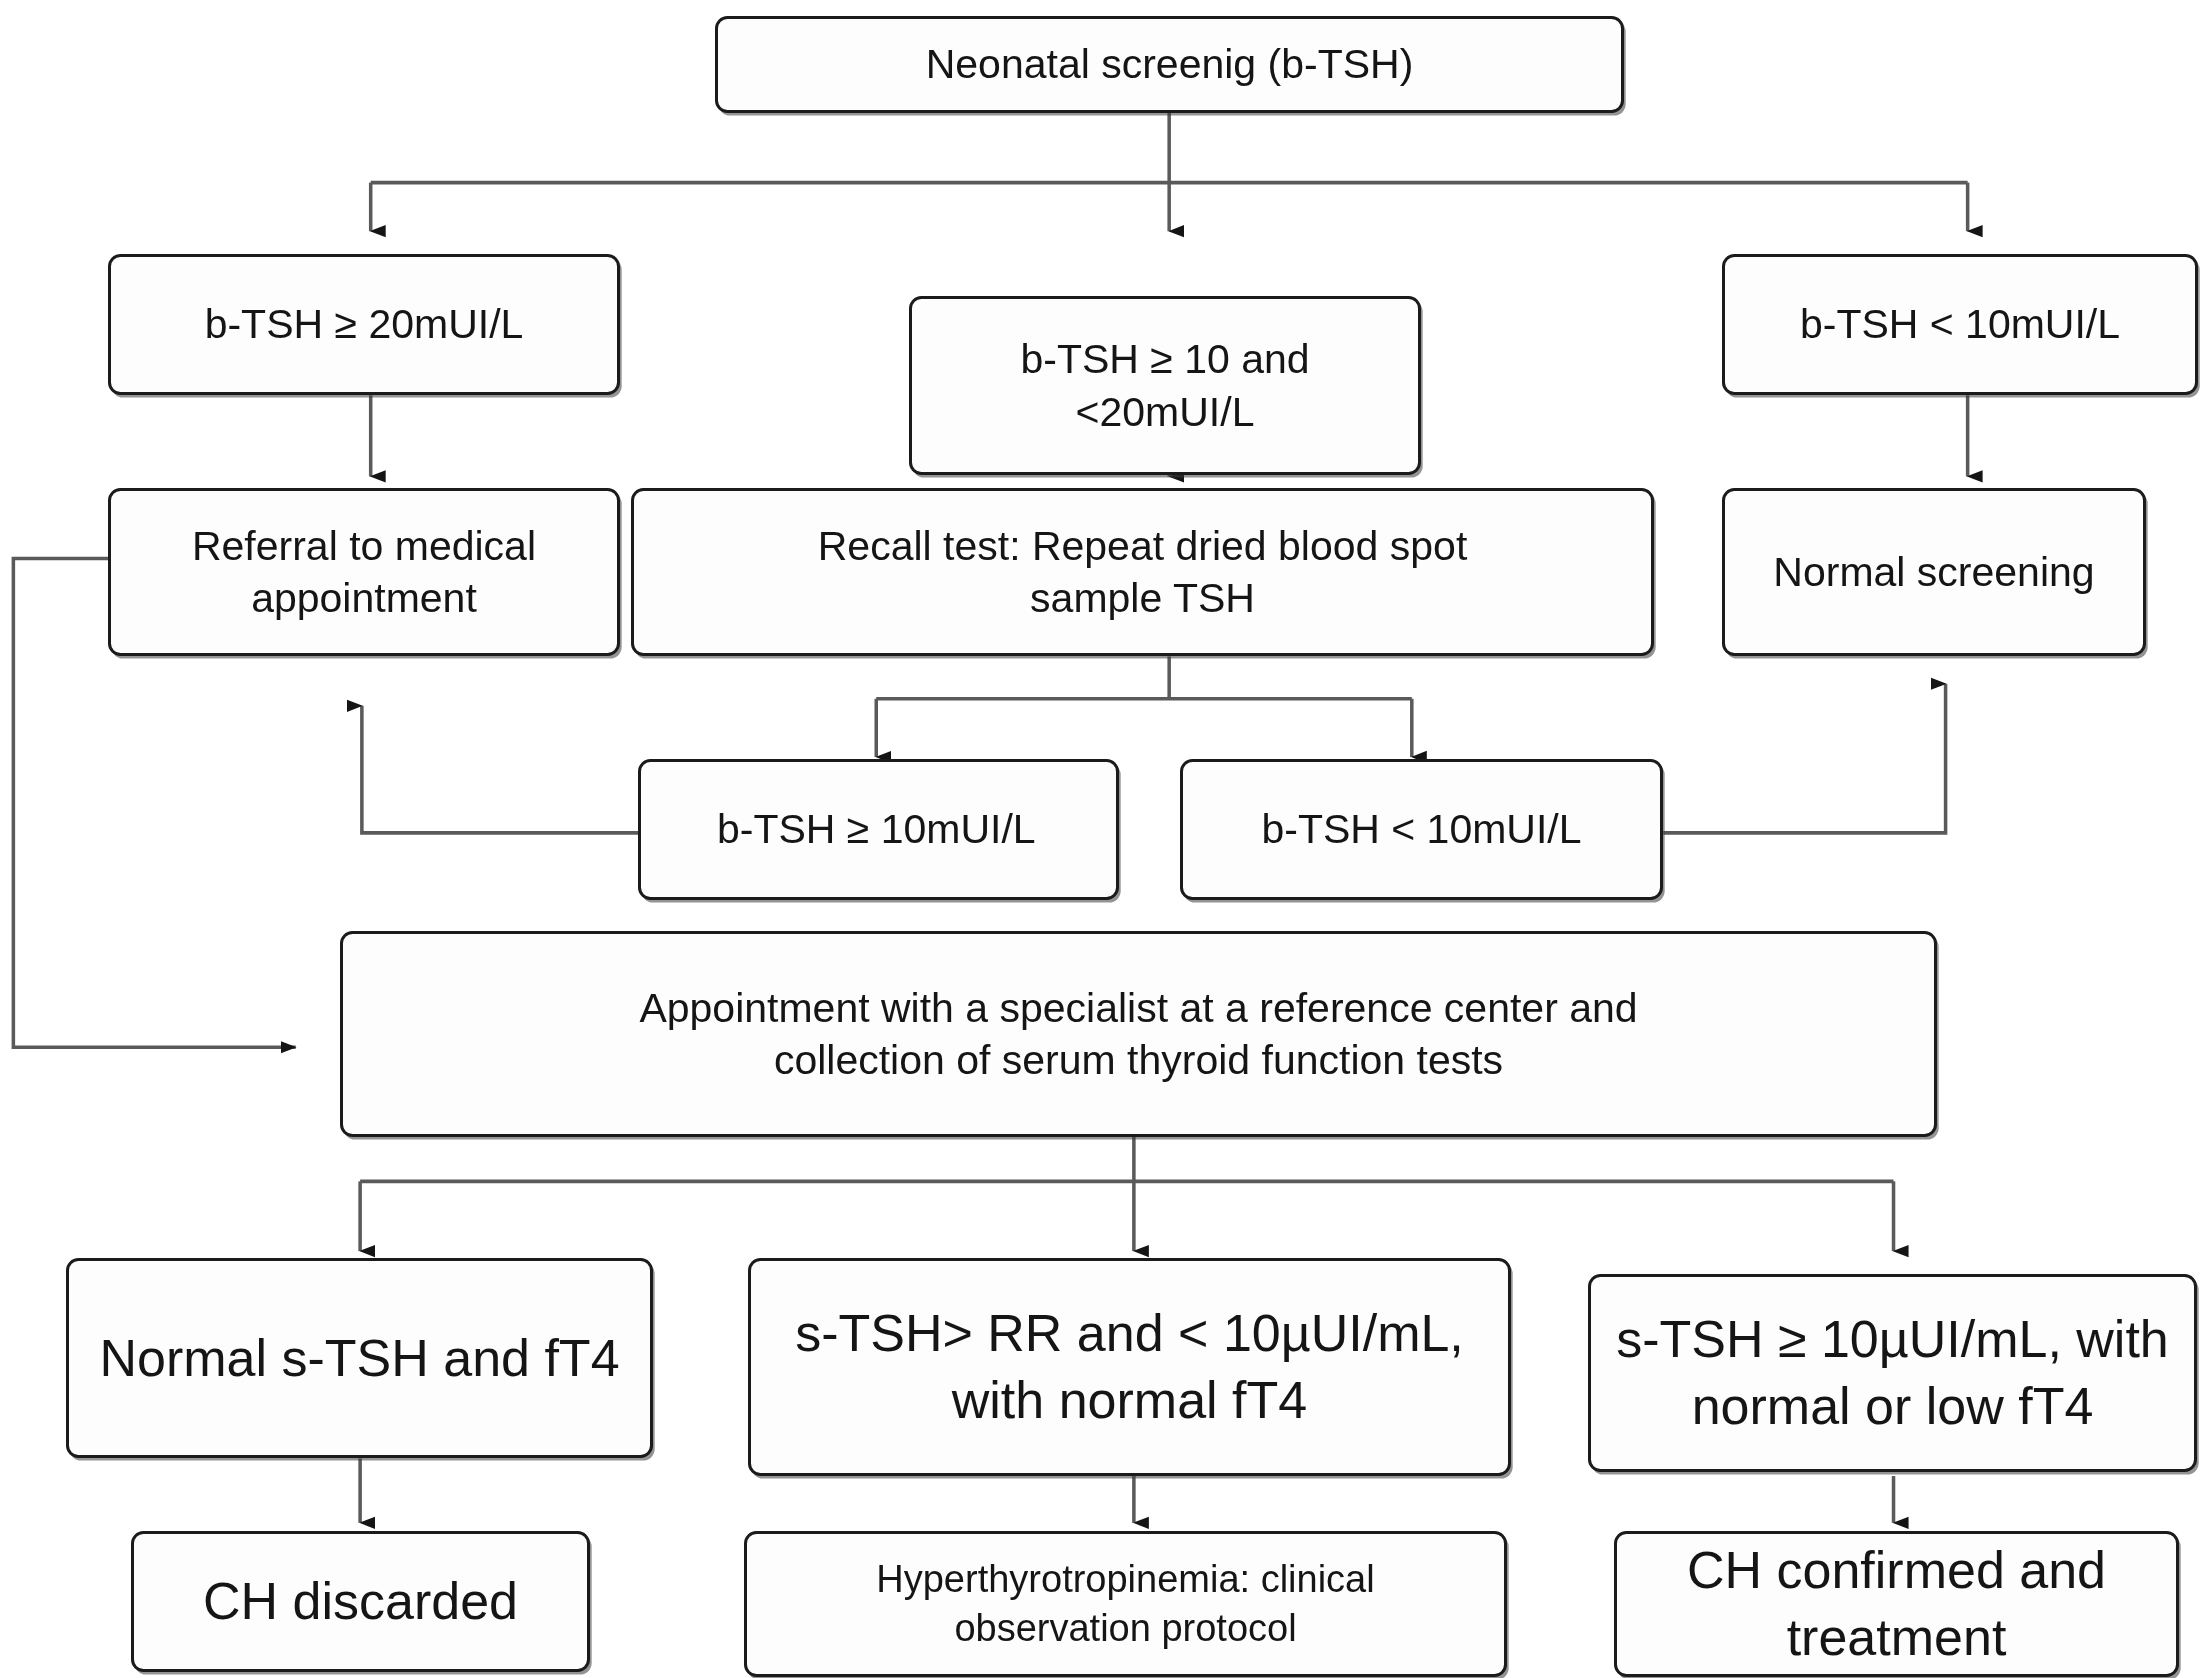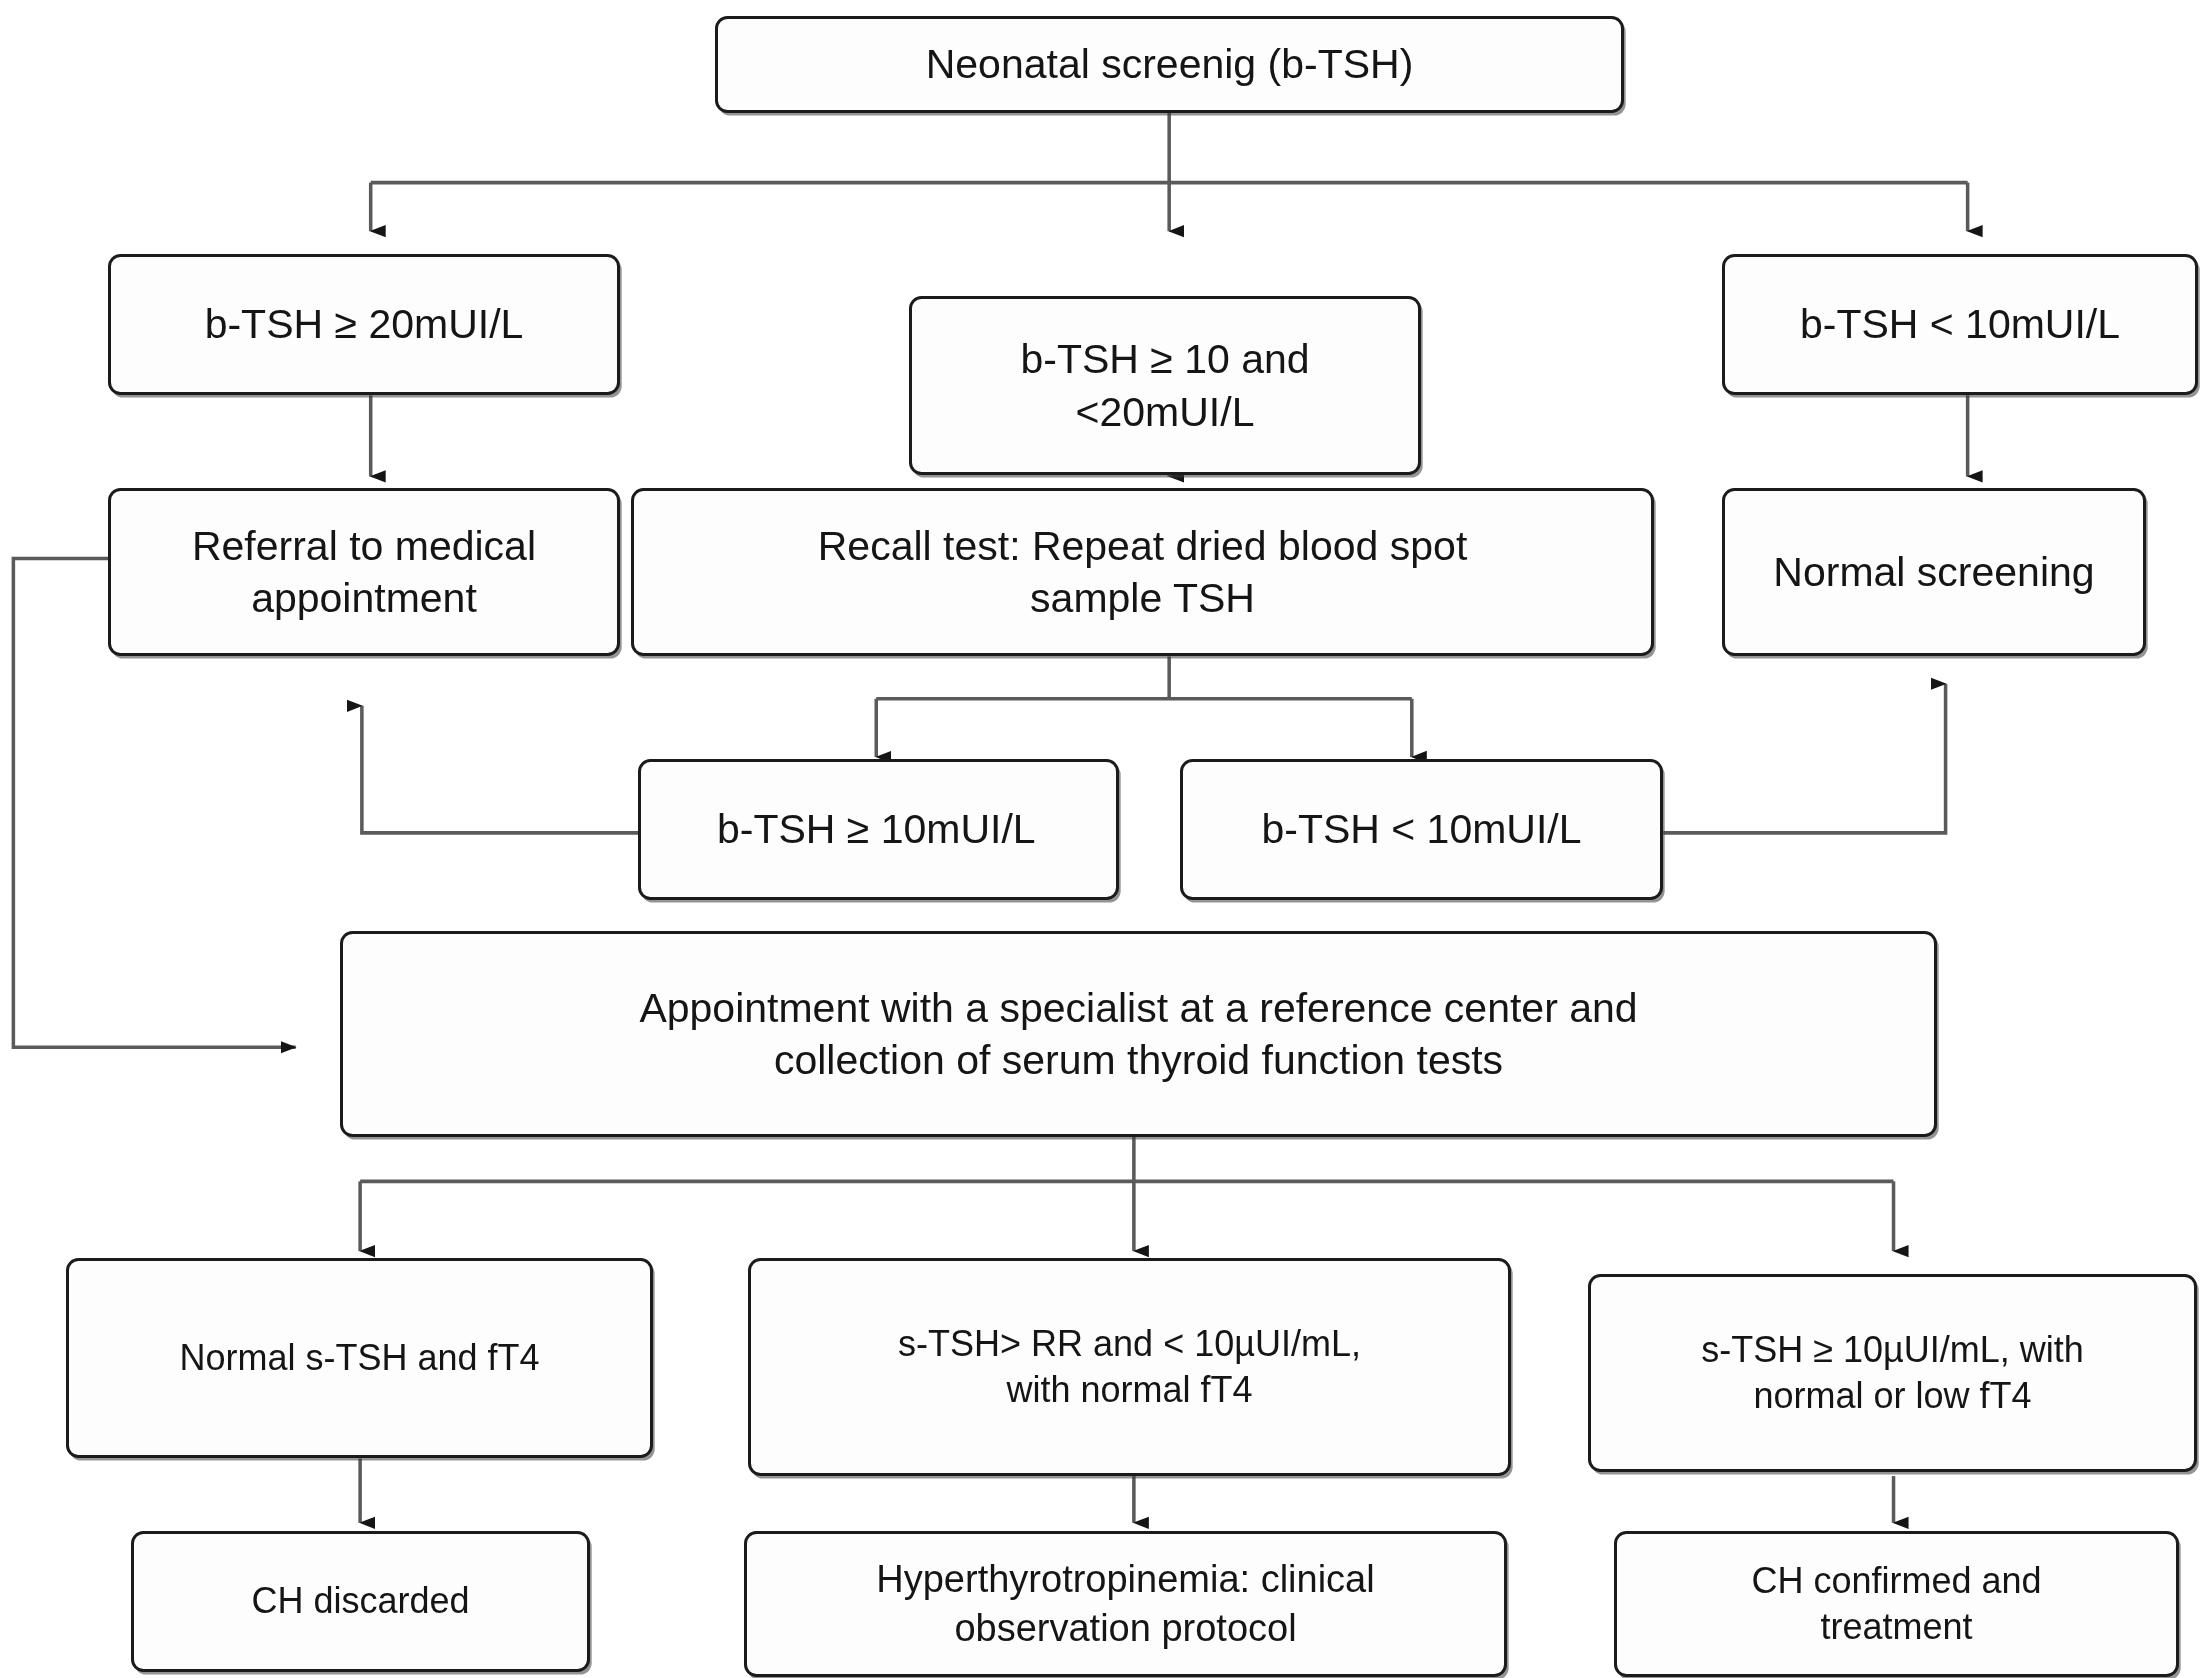--- a/index.html
+++ b/index.html
@@ -40,21 +40,21 @@
     line-height: 1.28;
     padding: 3.5px 12.4px;
     box-shadow: 2.6px 3.5px 0 -0.9px rgba(60,60,60,0.55);
     font-weight: 400;
   }
   .node span {
     display: block;
     width: 100%;
   }
   .f-lg { font-size: 41px; }
-  .f-md { font-size: 36px; }
+  .f-md { font-size: 52px; }
   .f-sm { font-size: 38px; }
 </style>
 </head>
 <body>
 
 <div id="canvas">
 
   <svg id="edges" viewBox="0 0 2500 1903" width="2206" height="1679" xmlns="http://www.w3.org/2000/svg">
     <defs>
       <marker id="ar-down" markerWidth="16" markerHeight="18" refX="8" refY="17" orient="auto" markerUnits="userSpaceOnUse">

